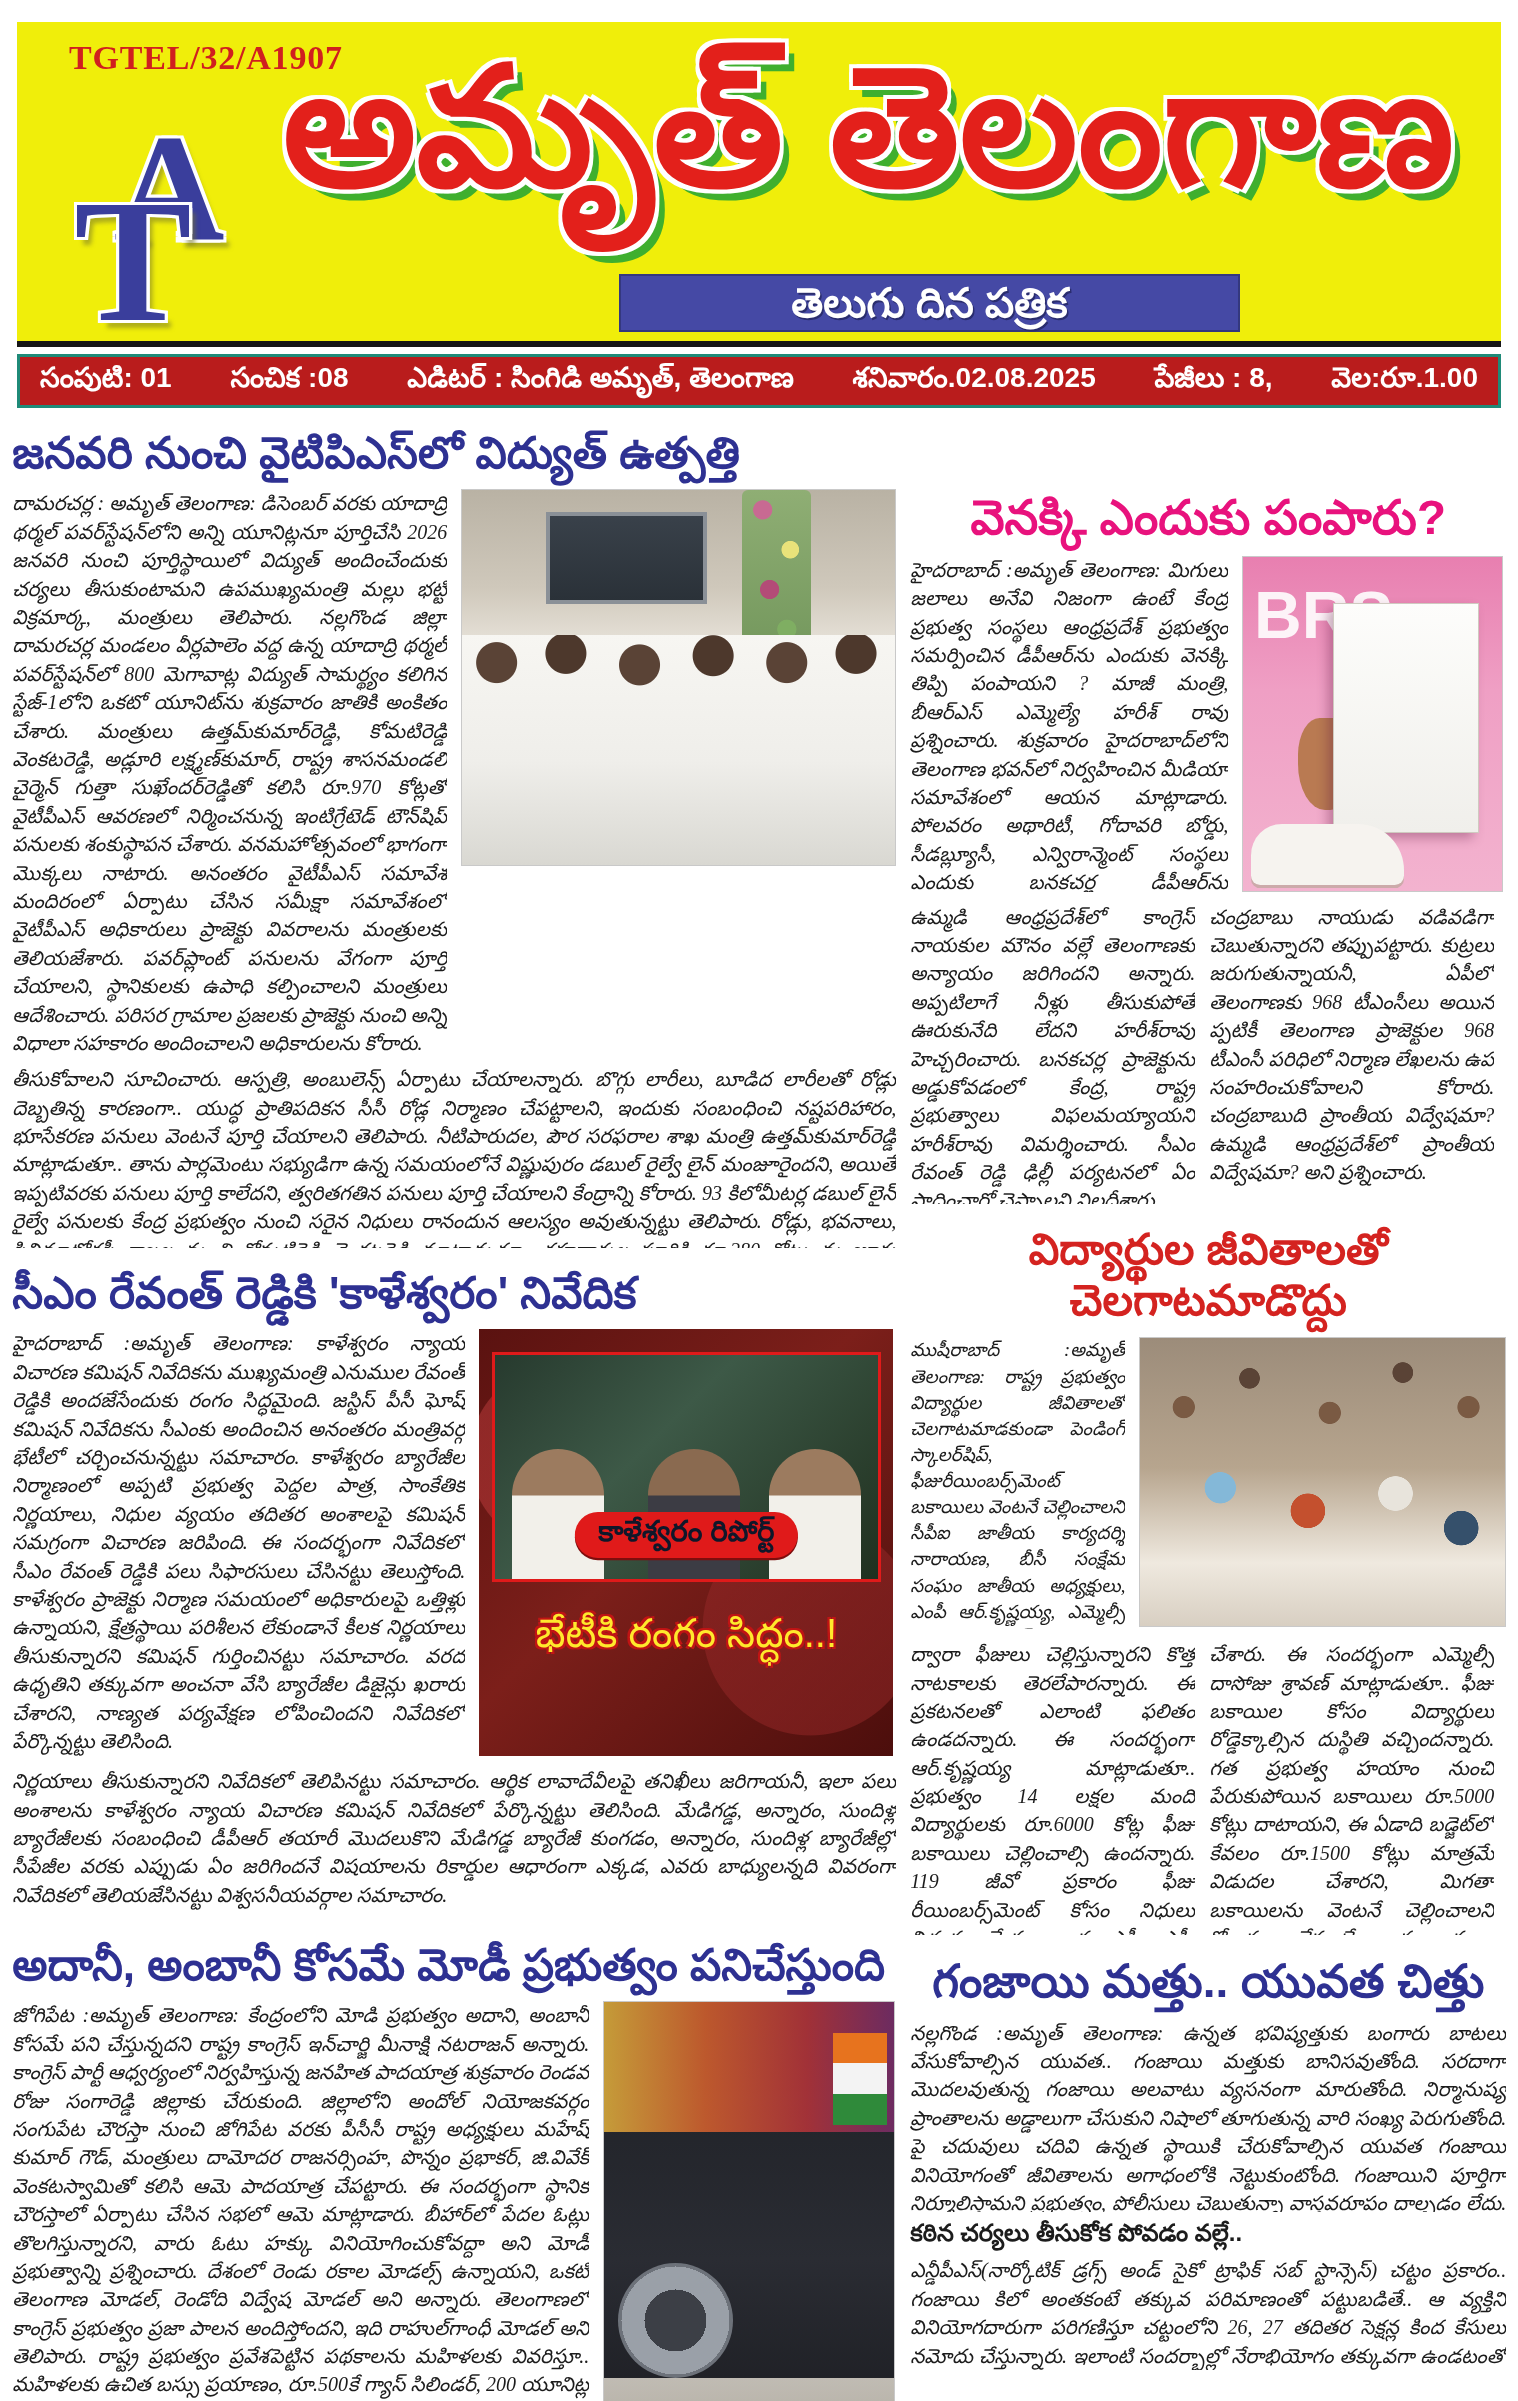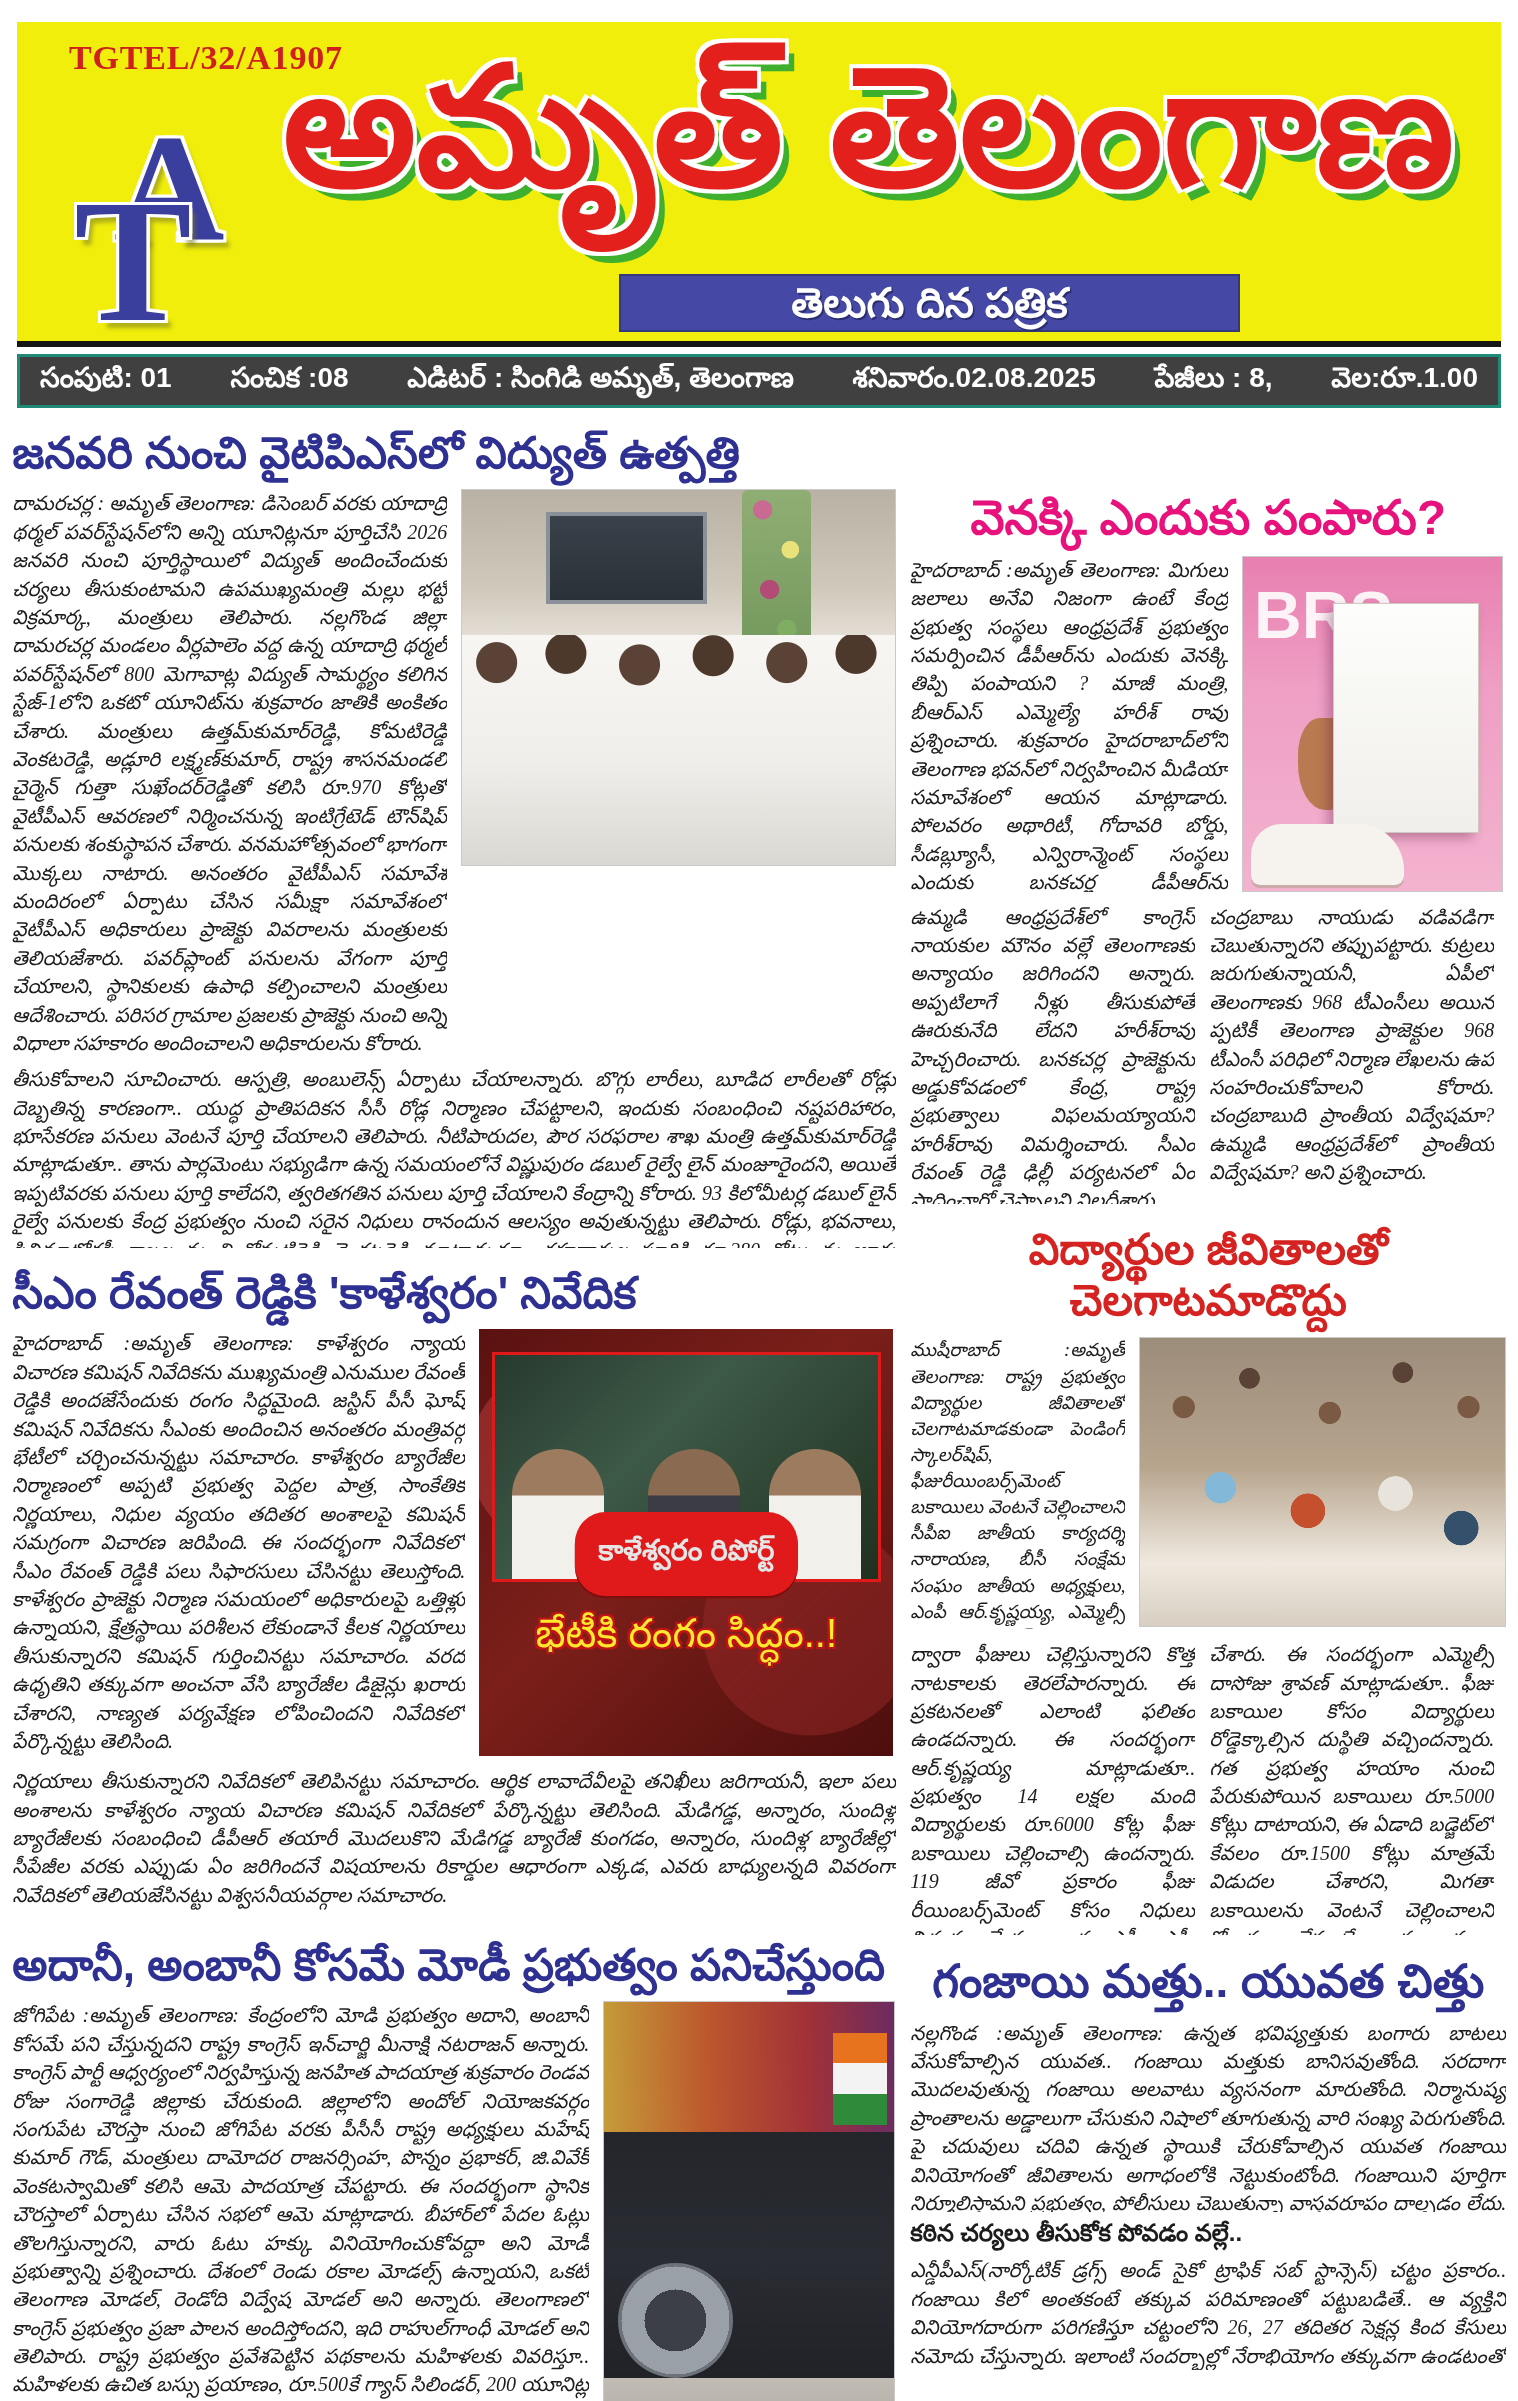--- a/index.html
+++ b/index.html
@@ -39,21 +39,21 @@
   }
   .mast-sub {
     position:absolute; left:602px; top:252px; width:621px; height:58px;
     background:#4549a5; border:2.3px solid #34387f; color:#ffffff; text-align:center;
     font-family:"Liberation Sans", sans-serif; font-weight:bold; font-size:41px; line-height:54px;
     text-shadow:1.5px 1.5px 0 #2a2d6e;
   }
 
   
   .infobar {
-    margin:7.7px 17px 0 17px; height:54px; background:#404040;
+    margin:7.7px 17px 0 17px; height:54px; background:#b91c1c;
     border:3.1px solid #1f8a78; display:flex; align-items:center;
     justify-content:space-between; padding:0 20px;
     font-family:"Liberation Sans", sans-serif; font-weight:bold;
     color:#ffffff; font-size:28px; white-space:nowrap;
   }
 
   
   .content { display:flex; gap:14px; margin:20px 12.3px 0 12.3px; }
   .col-left { width:884px; }
   .col-right { width:596px; }
@@ -151,21 +151,21 @@
   .kcard .inner { position:absolute; left:12.3px; top:23px; right:12.3px; height:230px;
     border:3.8px solid #e01a1a; background:linear-gradient(135deg,#273a2e 0%,#3d5947 40%,#20301f 100%);
     overflow:hidden; }
   .kcard .face { position:absolute; bottom:0; width:92px; height:130px; border-radius:46px 46px 0 0;
     background:linear-gradient(180deg,#9c7b5f 0 46px,#f2f0ea 47px); }
   .kcard .f1 { left:17px; } .kcard .f2 { left:153px; background:linear-gradient(180deg,#8a6a50 0 46px,#3c3c44 47px); } .kcard .f3 { right:17px; }
   .kcard .g-top { position:absolute; left:0; top:34px; width:100%; text-align:center;
     font-family:"Liberation Sans", sans-serif; font-weight:bold; font-size:35px; color:#35d23c;
     text-shadow:1.5px 1.5px 0 #0c2a0c, -1.5px -1.5px 0 #0c2a0c; }
   .kcard .g-pill { position:absolute; left:50%; transform:translateX(-50%); top:183px;
-    background:#e01a1a; color:#e5e5e5; border-radius:31px; padding:22px 23px;
+    background:#e01a1a; color:#0f172a; border-radius:31px; padding:3px 23px;
     font-family:"Liberation Sans", sans-serif; font-weight:bold; font-size:29px; white-space:nowrap;
     box-shadow:0 2.3px 0 #7e0d0d;text-align:center; }
   .kcard .g-bottom { position:absolute; left:0; top:270px; width:100%; text-align:center;
     font-family:"Liberation Sans", sans-serif; font-weight:normal; font-size:40px; color:#ffe92c;
     text-shadow:2.3px 2.3px 0 #c01414, -2.3px -2.3px 0 #c01414, 2.3px -2.3px 0 #c01414, -2.3px 2.3px 0 #c01414;margin-top:12px; }
 
   .subhead { font-family:"Liberation Sans", sans-serif; font-weight:bold; font-size:24px; margin:7.7px 0 3.1px 0; }
   .closing-line { font-size:20px; margin-top:7.7px; }
   article { margin-bottom:20px; }
 </style>

